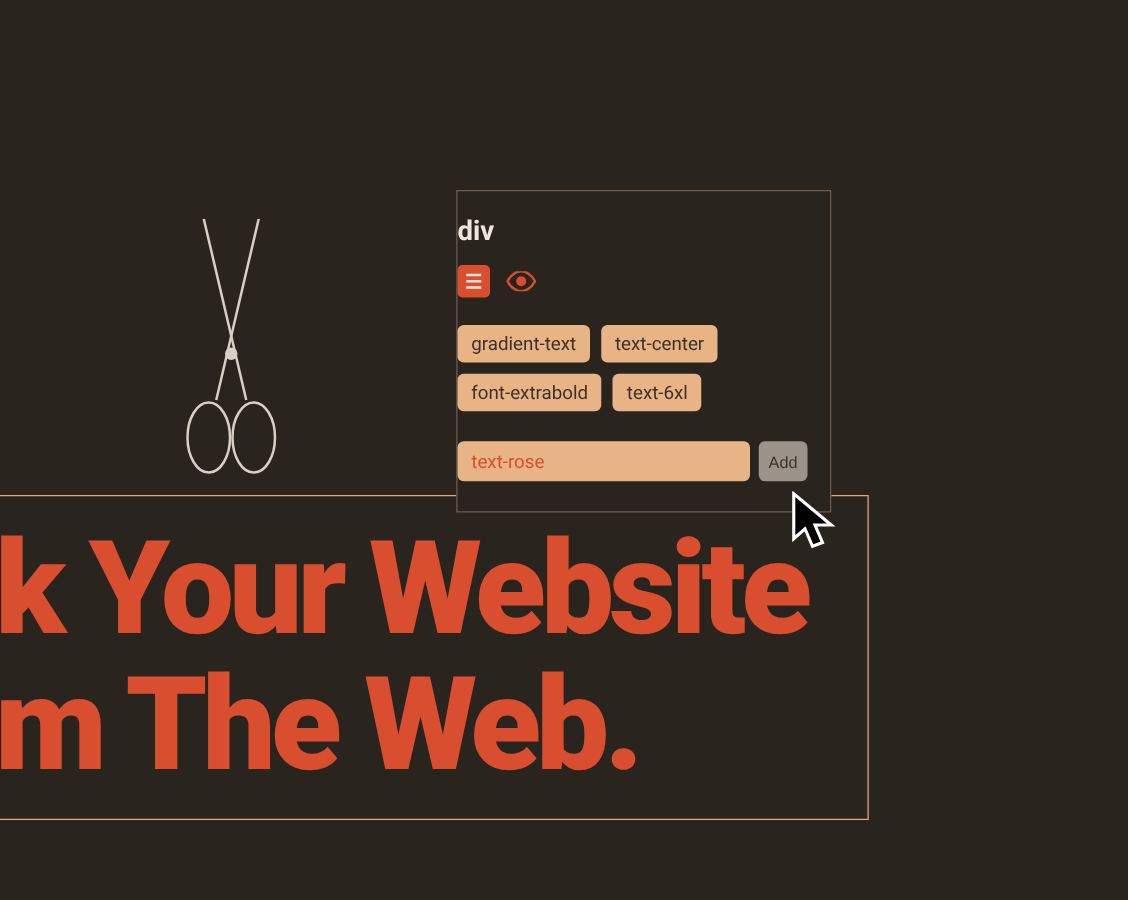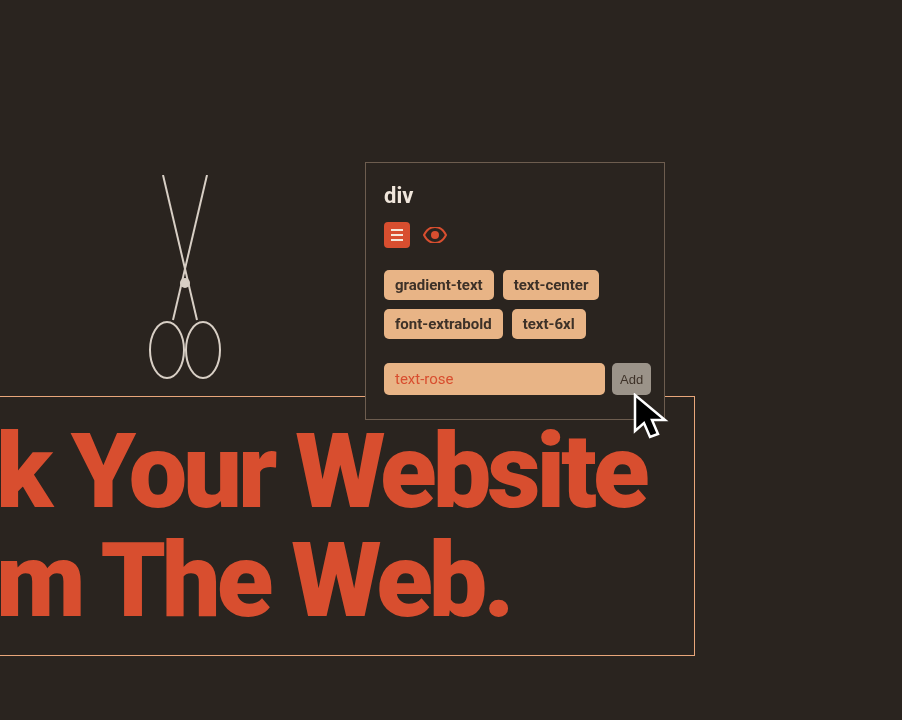--- a/index.html
+++ b/index.html
@@ -38,25 +38,25 @@
       font-size: 104px;
       font-weight: 900;
       letter-spacing: -4px;
       line-height: 1.05;
       color: #d84e2f;
       white-space: nowrap;
     }
     .inspector-panel {
       position: absolute;
       left: 365px;
-      top: 162px;
+      top: 152px;
       width: 300px;
       background: #2a241f;
       border: 1px solid #6d5d4f;
-      padding: 20px 18px 24px 18px;
+      padding: 20px 18px 24px 0;
     }
     .element-tag {
       color: #f0e6db;
       font-weight: 700;
       font-size: 22px;
       margin-bottom: 14px;
     }
     .icon-row {
       display: flex;
       gap: 12px;
@@ -81,21 +81,21 @@
       display: flex;
       flex-wrap: wrap;
       gap: 9px;
     }
     .chip {
       background: #e8b486;
       color: #3d3128;
       padding: 6px 11px;
       border-radius: 5px;
       font-size: 15px;
-      font-weight: 700;
+      font-weight: 400;
     }
     .class-input-row {
       display: flex;
       gap: 7px;
       margin-top: 24px;
       align-items: stretch;
     }
     .class-input {
       flex: 1;
       background: #e8b486;

